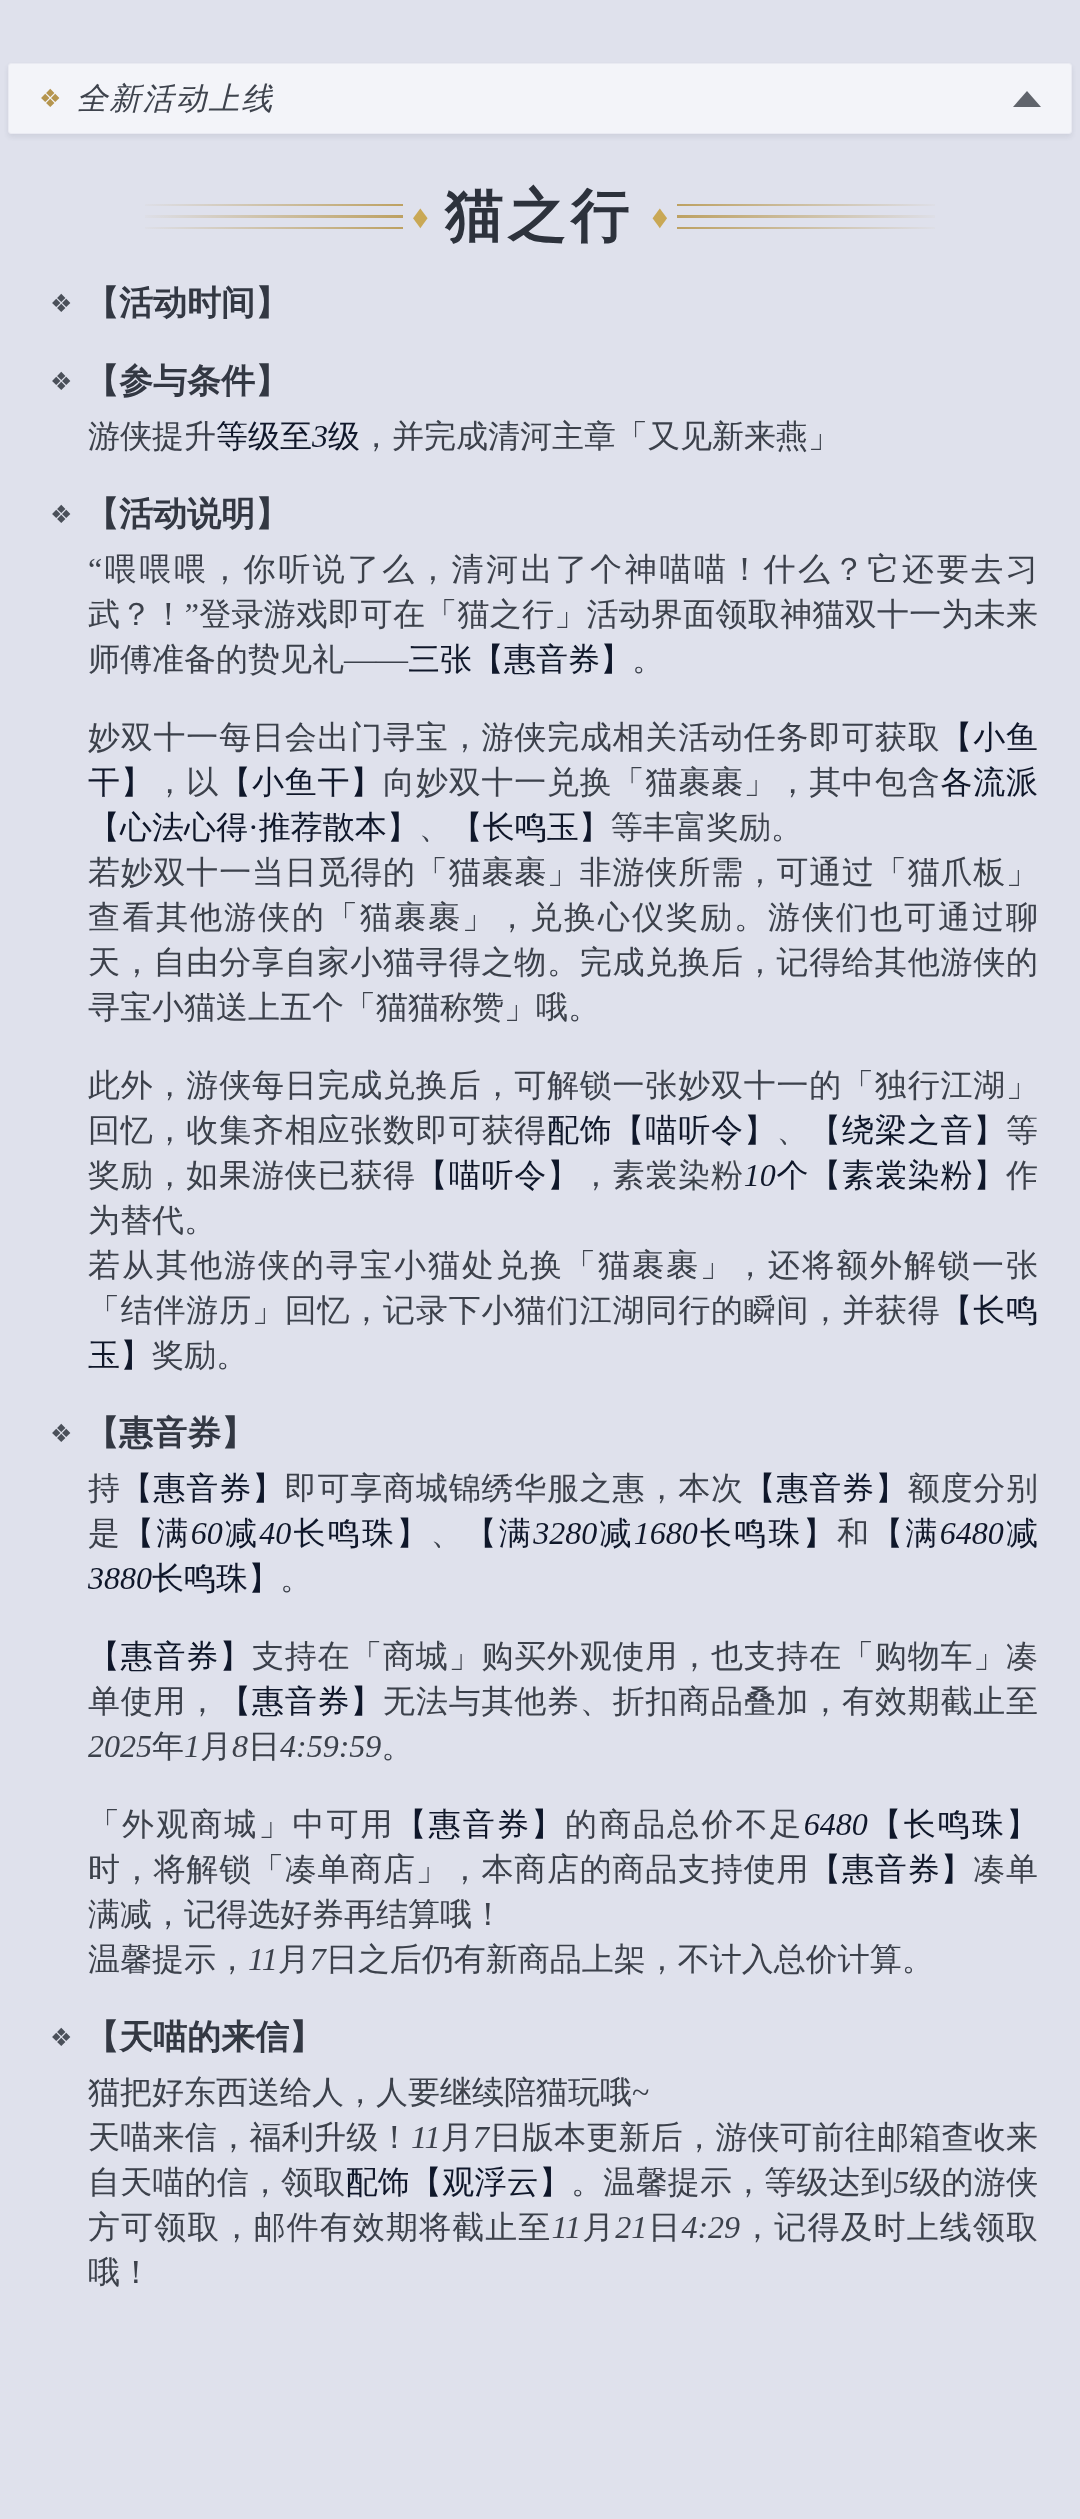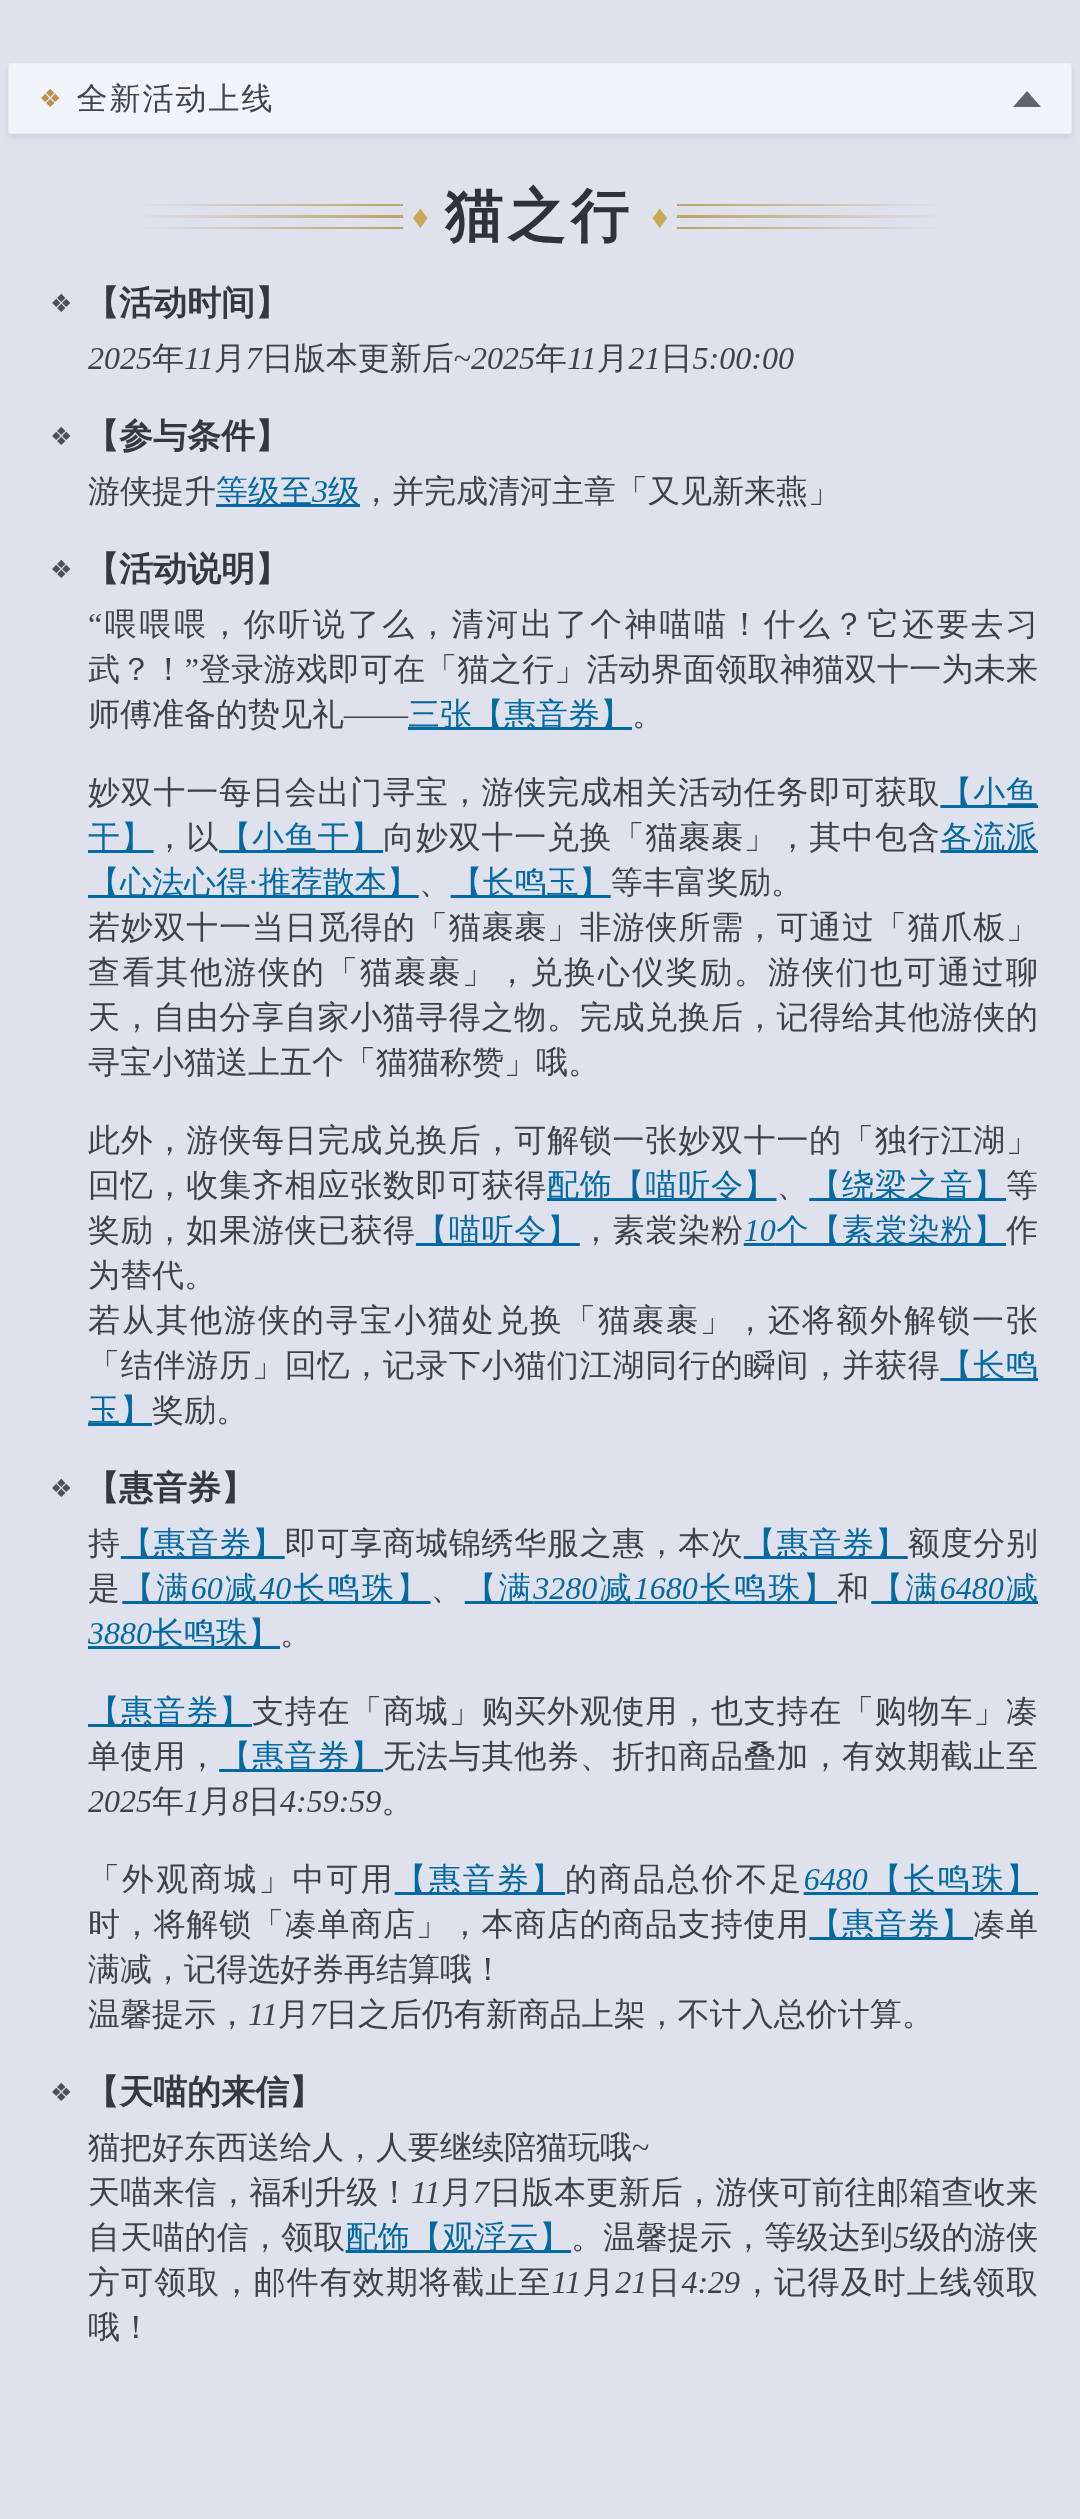--- a/index.html
+++ b/index.html
@@ -20,21 +20,21 @@
     border:1px solid #e9eaf2;
     border-radius:3px;
     box-shadow:0 3px 5px rgba(60,65,90,.10);
     display:flex; align-items:center;
     padding:0 30px; box-sizing:border-box;
   }
   .bar-icon {
     color:#b5954f; font-size:25px; margin-right:15px;
     font-family:"DejaVu Sans",sans-serif; line-height:1;
   }
-  .bar-label { font-size:31px; color:#3e434d; letter-spacing:2px; }
+  .bar-label { font-size:31px; color:#3e434d; letter-spacing:2px;font-style:italic; }
   .caret {
     margin-left:auto;
     width:0; height:0;
     border-left:14px solid transparent;
     border-right:14px solid transparent;
     border-bottom:16px solid #60646c;
   }
 
   
   .title-row {
@@ -67,21 +67,21 @@
     color:#4b505a; font-size:25px; line-height:1;
     font-family:"DejaVu Sans",sans-serif;
   }
   .para {
     margin:0 0 0 38px;
     font-size:32px; line-height:45px;
     text-align:justify; text-justify:inter-ideograph;
     color:#3c414b;
   }
   .para.spaced { margin-top:33px; }
-  .accent { color:#0369a1;text-decoration:underline; }
+  .accent { color:#0f172a; }
   .para em { font-style:italic; }
 </style>
 </head>
 <body>
 
 <div class="page">
 
   <div class="collapse-bar">
     <span class="bar-icon">❖</span>
     <span class="bar-label">全新活动上线</span>
@@ -103,23 +103,20 @@
         <i></i>
       </span>
   </div>
 
   <div class="content" id="sections">
   <section>
     <h2 class="sec-head">
       <span class="sec-icon">❖</span>
       <span class="sec-title">【活动时间】</span>
     </h2>
-    <div class="paras">
-          <p class="para"><span class="plain"><em>2025</em>年<em>11</em>月<em>7</em>日版本更新后~<em>2025</em>年<em>11</em>月<em>21</em>日<em>5:00:00</em></span></p>
-        </div>
   </section>
 
   <section>
     <h2 class="sec-head">
       <span class="sec-icon">❖</span>
       <span class="sec-title">【参与条件】</span>
     </h2>
     <div class="paras">
           <p class="para"><span class="plain">游侠提升</span><span class="accent">等级至<em>3</em>级</span><span class="plain">，并完成清河主章「又见新来燕」</span></p>
         </div>

